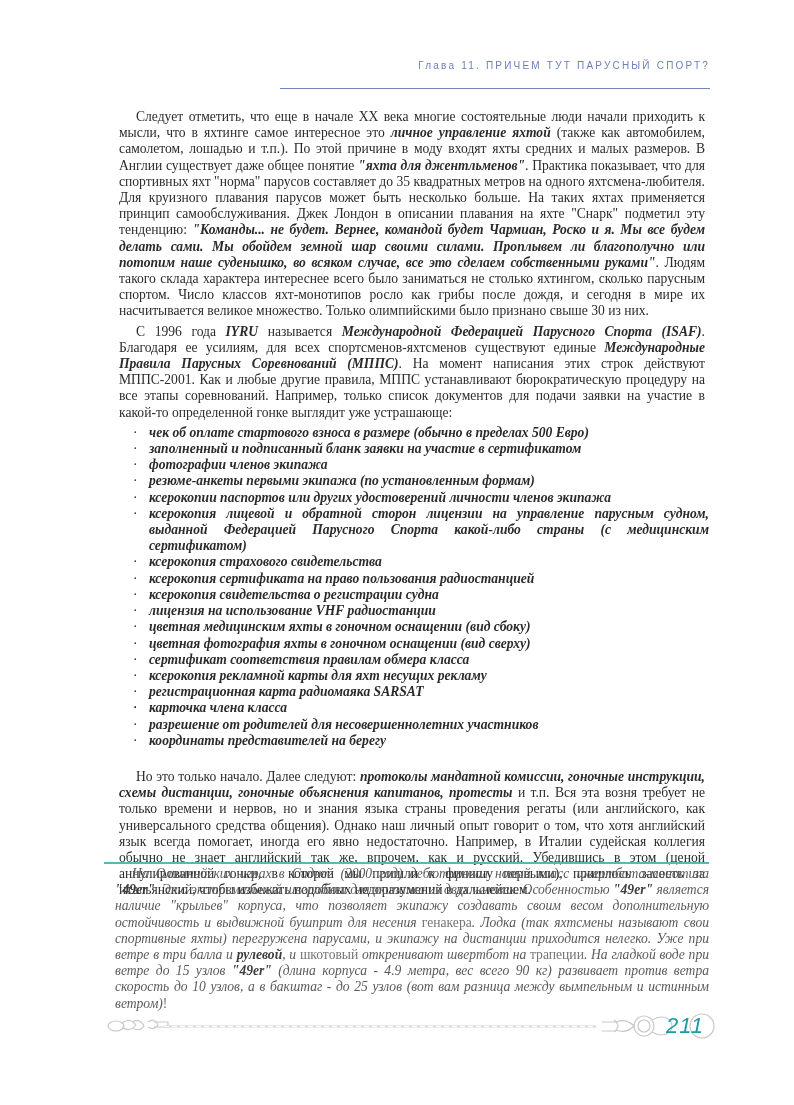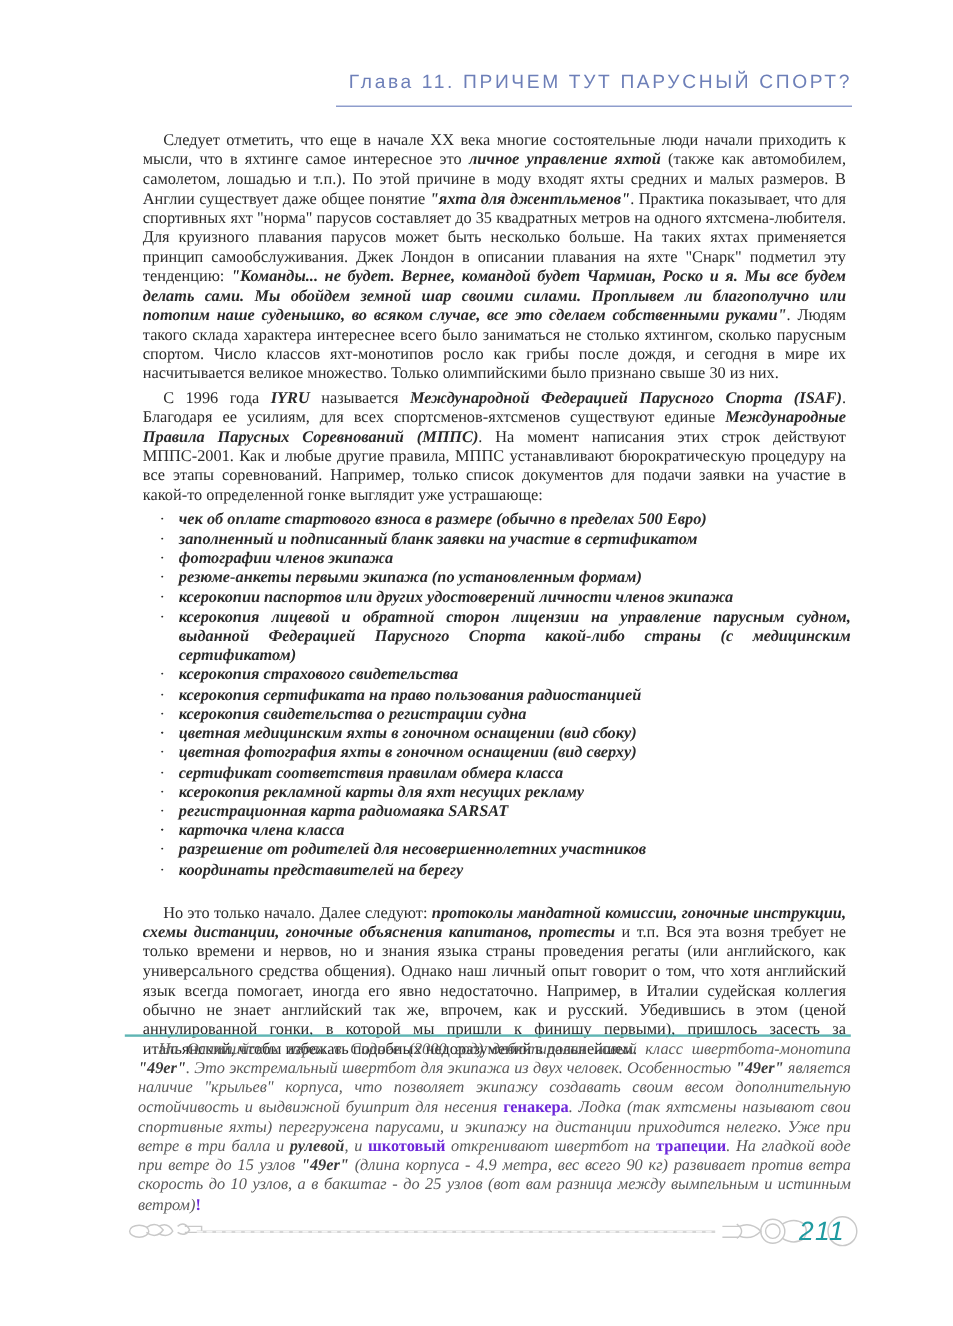--- a/index.html
+++ b/index.html
@@ -1,40 +1,40 @@
 <!DOCTYPE html>
 <html><head>
 <meta charset="utf-8">
 <style>
   html, body { margin: 0; padding: 0; background: #ffffff; }
   body { width: 794px; height: 1105px; position: relative; overflow: hidden;
          font-family: "Liberation Serif", "DejaVu Serif", serif; color: #2b2b2b; }
 
   .running-head { position: absolute; left: 283px; top: 60px; width: 427px;
                   text-align: right; font-family: "Liberation Sans", "DejaVu Sans", sans-serif;
-                  font-size: 16px; letter-spacing: 2.2px; color: #6d7fb8; }
+                  font-size: 10px; letter-spacing: 2.2px; color: #6d7fb8; }
   .running-rule { position: absolute; left: 280px; top: 88px; width: 430px; height: 1px; background: #7385c0; }
 
   .body-text { position: absolute; left: 115px; top: 105px; width: 594px;
                font-size: 13.6px; line-height: 16.2px; text-align: justify; hyphens: auto; }
   .body-text p { margin: 4px; text-indent: 17px; }
   .body-text b { font-style: italic; font-weight: bold; }
 
   .doc-list { list-style: none; margin: 0; padding: 0 0 0 18px; }
   .doc-list li { position: relative; padding-left: 16px; font-style: italic; font-weight: bold; }
   .doc-list li .bullet { position: absolute; left: 0; top: 0; font-style: normal; font-weight: normal; }
 
   .gap { height: 16px; }
 
   .sidebar-rule { position: absolute; left: 104px; top: 862px; width: 605px; height: 2px; background: #5fb5b4; }
   .sidebar-text { position: absolute; left: 115px; top: 866px; width: 594px;
                   font-size: 13.6px; line-height: 16.2px; text-align: justify;
                   font-style: italic; color: #5a5a5a; }
   .sidebar-text p { margin: 0; text-indent: 17px; }
-  .sidebar-text b { font-weight: bold; font-style: normal; color: #6d28d9; margin-top: 24px; }
+  .sidebar-text b { font-weight: normal; font-style: normal; color: #737373; margin-top: 24px; }
   .sidebar-text i.b { font-weight: bold; color: #3c3c3c; }
 
   .footer { position: absolute; left: 104px; top: 1010px; width: 612px; height: 32px; }
   .footer svg { position: absolute; left: 0; top: 0; }
   .page-number { position: absolute; right: 12px; top: 3px; font-family: "Liberation Sans", "DejaVu Sans", sans-serif;
                  font-style: italic; font-size: 22px; color: #1f9aa0; letter-spacing: 1px; }
 </style>
 </head>
 <body>
 
@@ -47,21 +47,21 @@
   <ul class="doc-list" id="doc-list">
       <li><span class="bullet">·</span><span>чек об оплате стартового взноса в размере (обычно в пределах 500 Евро)</span></li>
       <li><span class="bullet">·</span><span>заполненный и подписанный бланк заявки на участие в сертификатом</span></li>
       <li><span class="bullet">·</span><span>фотографии членов экипажа</span></li>
       <li><span class="bullet">·</span><span>резюме-анкеты первыми экипажа (по установленным формам)</span></li>
       <li><span class="bullet">·</span><span>ксерокопии паспортов или других удостоверений личности членов экипажа</span></li>
       <li><span class="bullet">·</span><span>ксерокопия лицевой и обратной сторон лицензии на управление парусным судном, выданной Федерацией Парусного Спорта какой-либо страны (с медицинским сертификатом)</span></li>
       <li><span class="bullet">·</span><span>ксерокопия страхового свидетельства</span></li>
       <li><span class="bullet">·</span><span>ксерокопия сертификата на право пользования радиостанцией</span></li>
       <li><span class="bullet">·</span><span>ксерокопия свидетельства о регистрации судна</span></li>
-      <li><span class="bullet">·</span></li>
+      <li><span class="bullet">·</span><span>лицензия на использование VHF радиостанции</span></li>
       <li><span class="bullet">·</span><span>цветная медицинским яхты в гоночном оснащении (вид сбоку)</span></li>
       <li><span class="bullet">·</span><span>цветная фотография яхты в гоночном оснащении (вид сверху)</span></li>
       <li><span class="bullet">·</span><span>сертификат соответствия правилам обмера класса</span></li>
       <li><span class="bullet">·</span><span>ксерокопия рекламной карты для яхт несущих рекламу</span></li>
       <li><span class="bullet">·</span><span>регистрационная карта радиомаяка SARSAT</span></li>
       <li><span class="bullet">·</span></li>
       <li><span class="bullet">·</span><span>карточка члена класса</span></li>
       <li><span class="bullet">·</span><span>разрешение от родителей для несовершеннолетних участников</span></li>
       <li><span class="bullet">·</span><span>координаты представителей на берегу</span></li>
     </ul>

